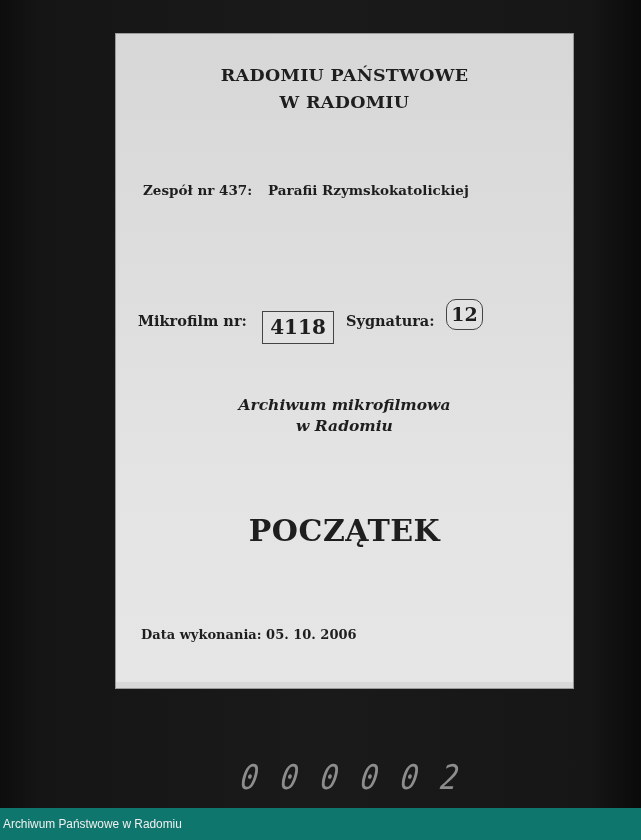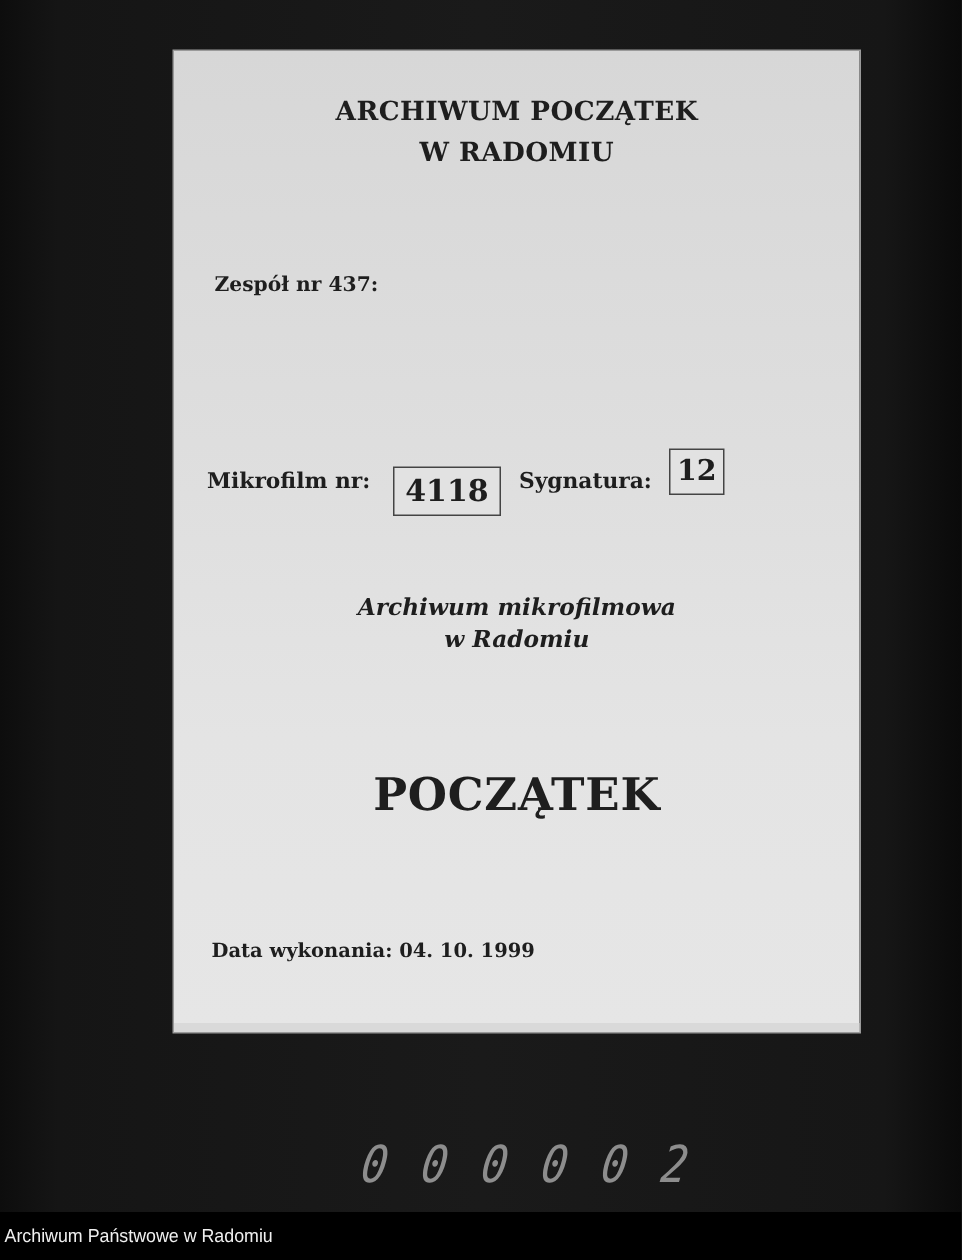--- a/index.html
+++ b/index.html
@@ -34,82 +34,83 @@
   .mikro {
     position: absolute; left: 22px; top: 266px; font-weight: bold; font-size: 14.5px;
     white-space: nowrap;
   }
   .mikro .lbl { position: absolute; top: 12px; text-align: center; }
   .box {
     position: absolute; border: 1px solid #444; background: #e2e2e2;
     font-weight: bold; text-align: center;
   }
   .box.mk { left: 124px; top: 0px; width: 70px; height: 31px; font-size: 20px; line-height: 31px; margin-top: 11px; }
-  .box.sg { left: 308px; top: -1px; width: 35px; height: 29px; font-size: 19px; line-height: 29px; }
+  .box.sg { left: 308px; top: -1px; width: 35px; height: 29px; font-size: 19px; line-height: 29px; border-radius: 10px; }
   .prac {
     position: absolute; left: 0; right: 0; top: 360px; text-align: center;
     font-style: italic; font-weight: bold; font-size: 15.5px; line-height: 21px;
   }
   .poczatek {
     position: absolute; left: 0; right: 0; top: 479px; text-align: center;
     font-weight: bold; font-size: 30px; letter-spacing: 0.5px;
   }
   .data {
     position: absolute; left: 25px; top: 593px; font-weight: bold; font-size: 13px; white-space: nowrap;
   }
   .counter {
     position: absolute; left: 236px; top: 760px; height: 34px; display: flex; gap: 12px;
   }
   .digit {
     font-family: "DejaVu Sans Mono", monospace; font-size: 34px; line-height: 34px;
     color: #8d8d8d; font-style: italic; transform: skewX(-8deg) scaleX(0.85);
     width: 28px; text-align: center; letter-spacing: 0;
   }
   .footer {
-    position: absolute; left: 0; top: 808px; width: 641px; height: 32px; background: #000000;
+    position: absolute; left: 0; top: 808px; width: 641px; height: 32px; background: #0f766e;
   }
   .footer-text {
     position: absolute; left: 3px; top: 9px;
     font-family: "Liberation Sans", sans-serif; font-size: 12.5px; color: #f0f0f0;
     transform: scaleX(0.95); transform-origin: left;
   }
 </style>
 </head>
 <body>
 
 <div class="film">
   <div class="card">
     <div class="band"></div>
 
     <div class="title">
-      <div>ARCHIWUM POCZĄTEK</div>
+      <div>RADOMIU PAŃSTWOWE</div>
       <div>W RADOMIU</div>
     </div>
 
     <div class="zespol">
       <span class="zespol-label">Zespół nr 437:</span>
       <div class="zespol-lines">
+        <div>Parafii Rzymskokatolickiej</div>
       </div>
     </div>
 
     <div class="mikro">
       <span class="lbl" style="left:0">Mikrofilm nr:</span>
       <div class="box mk">4118</div>
       <span class="lbl" style="left:208px">Sygnatura:</span>
       <div class="box sg">12</div>
     </div>
 
     <div class="prac">
       <div>Archiwum mikrofilmowa</div>
       <div>w Radomiu</div>
     </div>
 
     <div class="poczatek">POCZĄTEK</div>
 
-    <div class="data">Data wykonania: 04. 10. 1999</div>
+    <div class="data">Data wykonania: 05. 10. 2006</div>
   </div>
 
   <div class="counter">
     <span class="digit">0</span>
     <span class="digit">0</span>
     <span class="digit">0</span>
     <span class="digit">0</span>
     <span class="digit">0</span>
     <span class="digit">2</span>
   </div>

